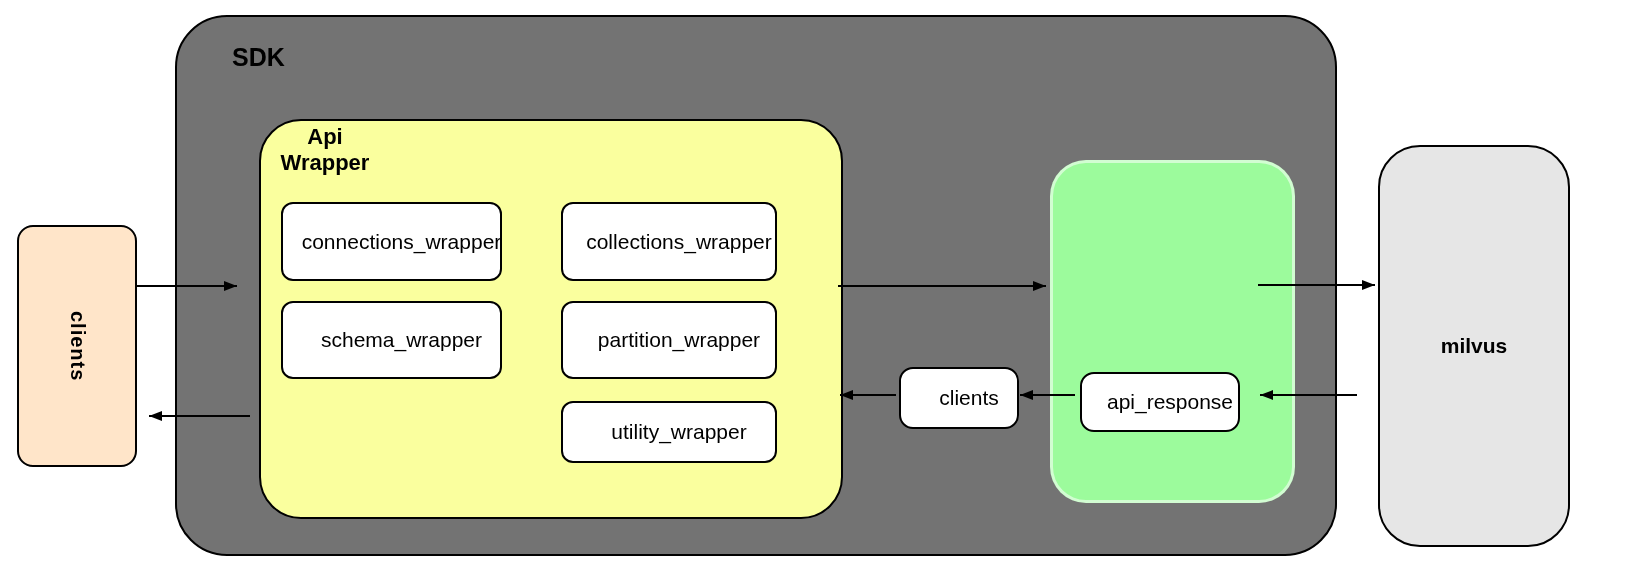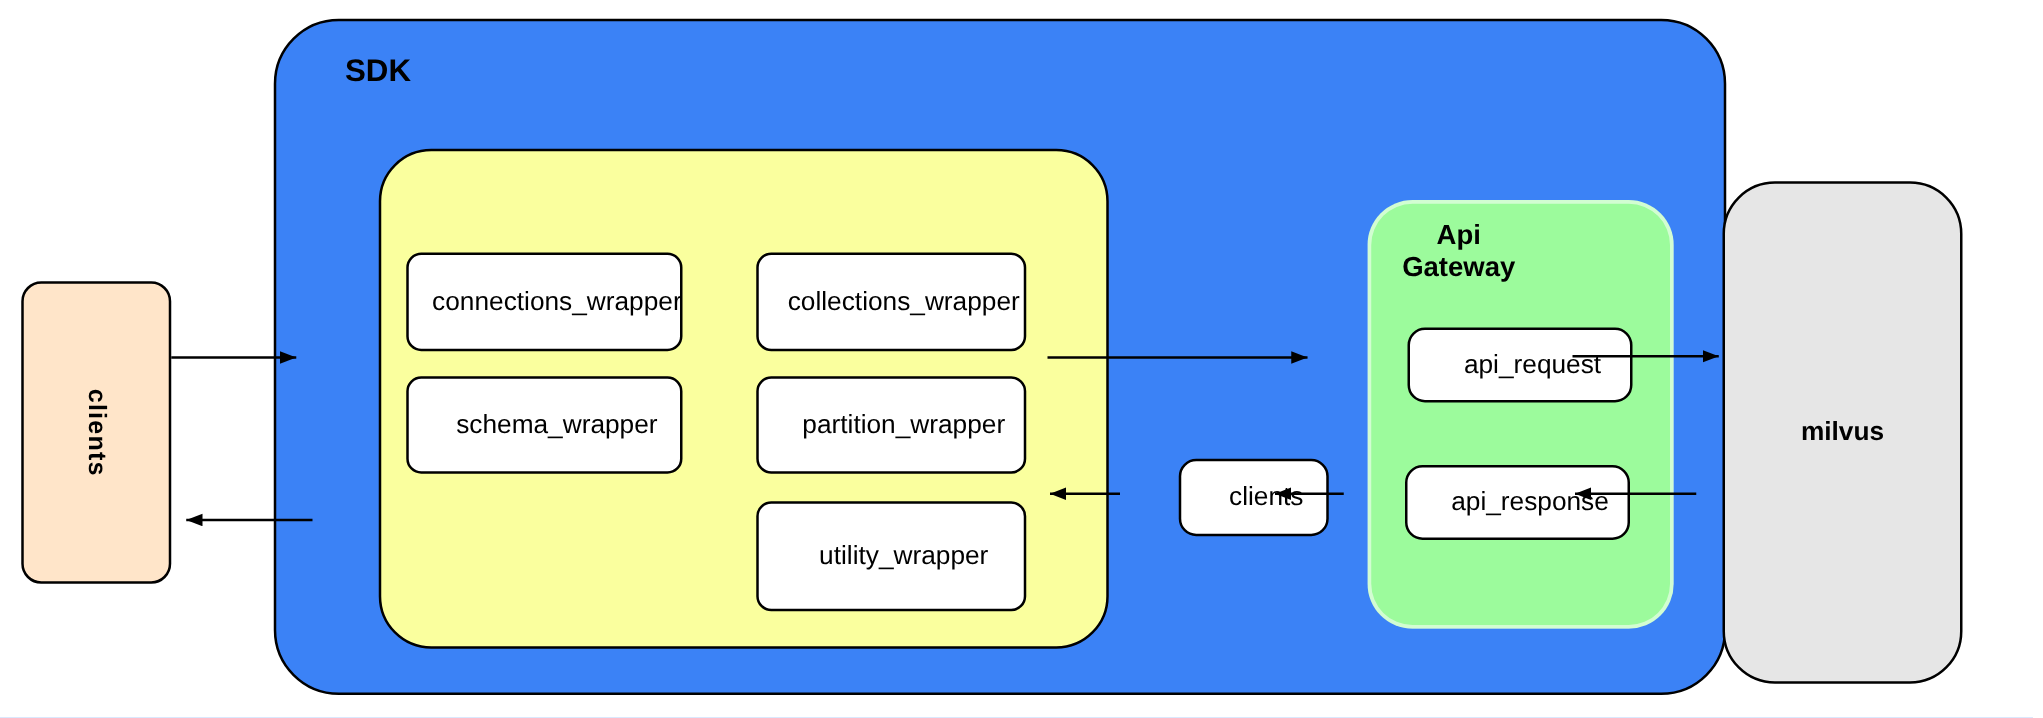--- a/index.html
+++ b/index.html
@@ -49,34 +49,34 @@
     position:absolute;box-sizing:border-box;
     background:#ffffff;border:2px solid #000;border-radius:12px;
     display:flex;align-items:center;justify-content:center;
     font-size:21px;white-space:nowrap;padding-left:20px;
   }
   .wb-connections{left:20px; top:81px; width:221px;height:79px;}
   .wb-collections{left:300px;top:81px; width:216px;height:79px;}
   .wb-schema     {left:20px; top:180px;width:221px;height:78px;}
   .wb-partition  {left:300px;top:180px;width:216px;height:78px;}
   .wb-index      {left:20px; top:280px;width:221px;height:78px;}
-  .wb-utility    {left:300px;top:280px;width:216px;height:88px;}
+  .wb-utility    {left:300px;top:280px;width:216px;height:62px;}
 
   
   .api-gateway{
     position:absolute;left:873px;top:143px;width:239px;height:337px;
     border-radius:36px;
     border:3px solid rgba(255,255,255,0.55);
   }
   .api-gateway-label{
     position:absolute;left:16px;top:12px;width:108px;
     text-align:center;font-weight:bold;font-size:22px;line-height:26px;
   }
   .wb-request {left:29px;top:99px; width:180px;height:60px;border-radius:14px;}
-  .wb-response{left:27px;top:209px;width:180px;height:60px;border-radius:14px;}
+  .wb-response{left:27px;top:209px;width:160px;height:60px;border-radius:14px;}
 
   
   .wb-checker{left:722px;top:350px;width:120px;height:62px;border-radius:14px;}
 
   
   .milvus{
     left:1378px;top:145px;width:192px;height:402px;
     border-radius:42px;
     display:flex;align-items:center;justify-content:center;
   }
@@ -91,24 +91,25 @@
 </style>
 </head>
 <body>
 
 <div class="canvas">
 
   <div class="node clients bordered" style="background-color: rgb(255, 229, 201);">
     <span class="clients-label">clients</span>
   </div>
 
-  <div class="node sdk bordered" style="background-color: #3b82f6; margin-left: 44px;">
+  <div class="node sdk bordered" style="background-color: #737373;">
     <span class="sdk-label">SDK</span>
 
     <div class="api-wrapper bordered" style="background-color: rgb(250, 255, 158);">
+      <span class="api-wrapper-label">Api Wrapper</span>
 
       <div class="white-box wb-connections">
         <span>connections_wrapper</span>
       </div>
       <div class="white-box wb-collections">
         <span>collections_wrapper</span>
       </div>
       <div class="white-box wb-partition">
         <span>partition_wrapper</span>
       </div>
@@ -118,25 +119,21 @@
       <div class="white-box wb-utility">
         <span>utility_wrapper</span>
       </div>
     </div>
 
     <div class="white-box wb-checker">
       <span>clients</span>
     </div>
 
     <div class="api-gateway" style="background-color: rgb(156, 251, 156);">
-      <span class="api-gateway-label">Api Gateway</span>
 
-      <div class="white-box wb-request">
-        <span>api_request</span>
-      </div>
       <div class="white-box wb-response">
         <span>api_response</span>
       </div>
     </div>
   </div>
 
   <div class="node milvus bordered" style="background-color: rgb(230, 230, 230);">
     <span class="milvus-label">milvus</span>
   </div>
 

